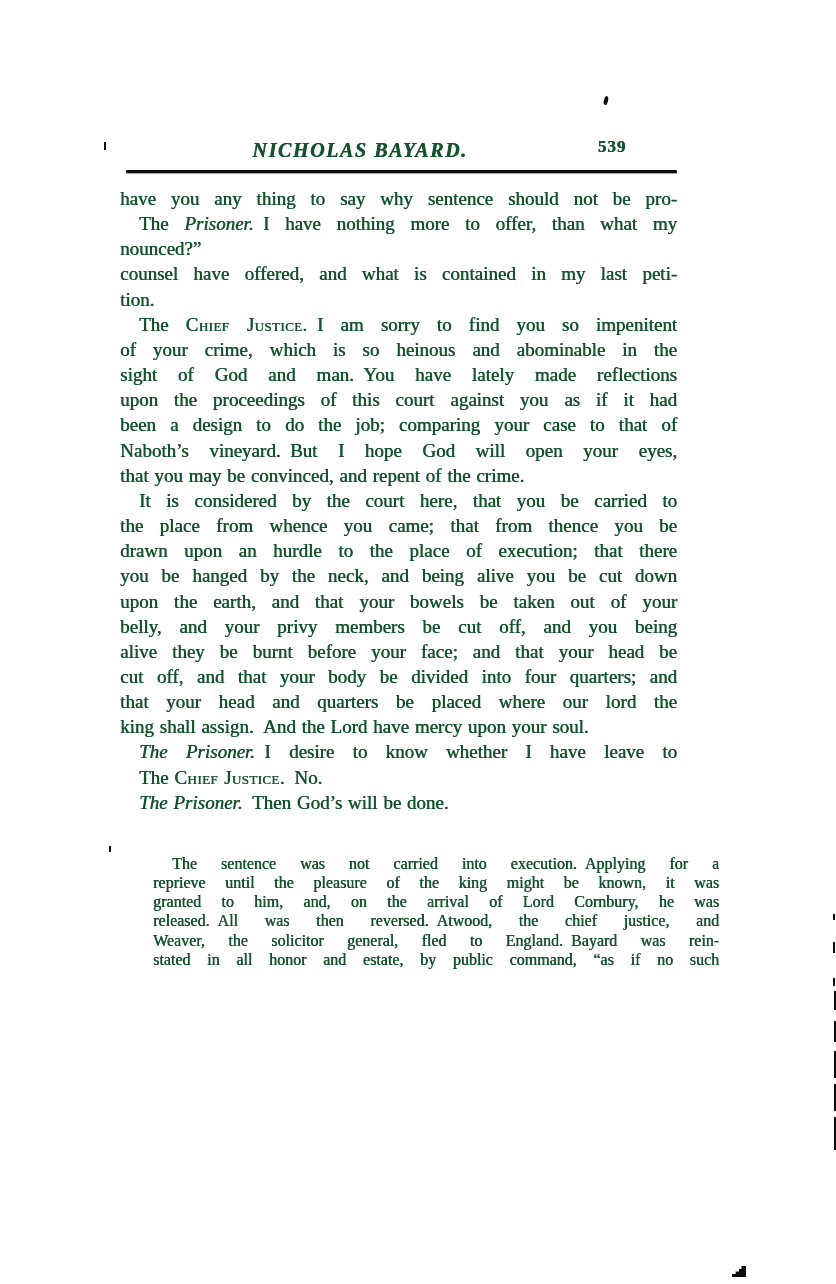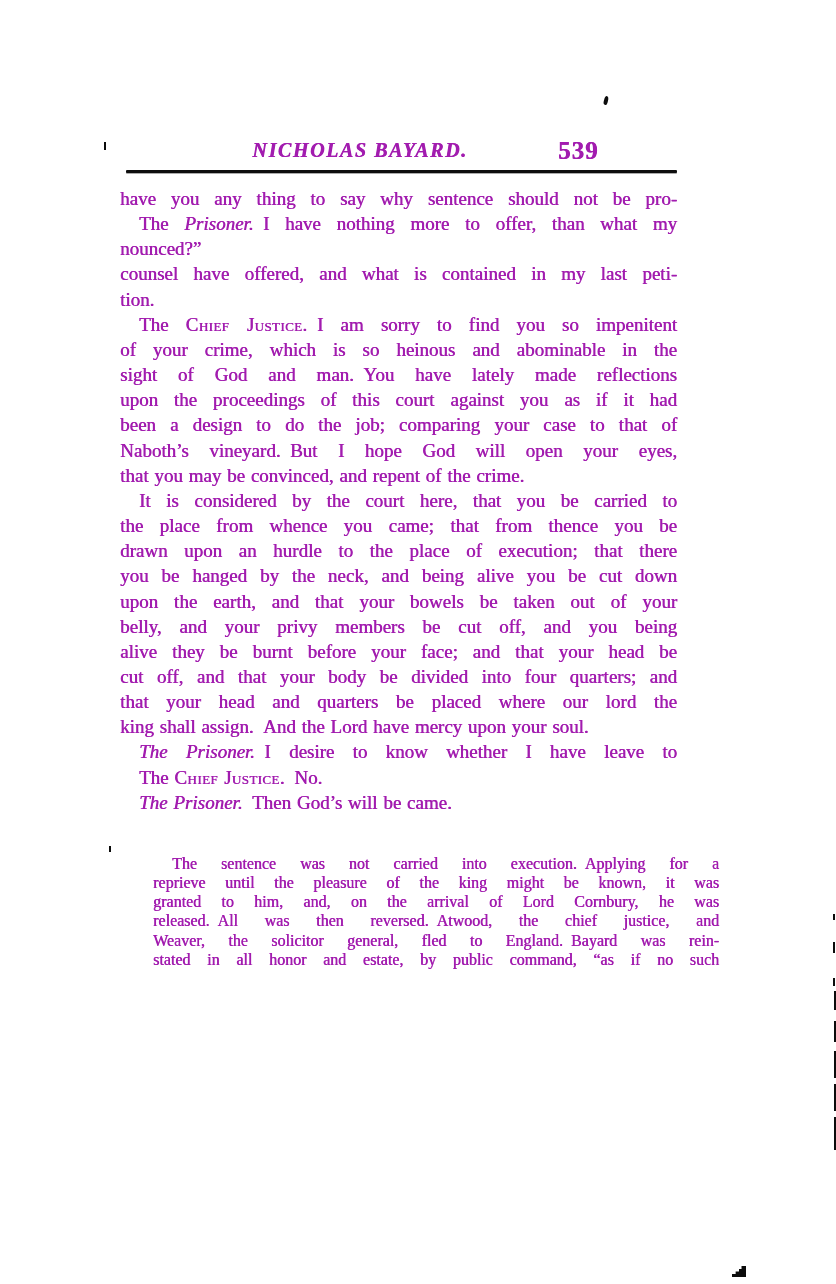--- a/index.html
+++ b/index.html
@@ -3,39 +3,39 @@
 <meta charset="utf-8">
 <style>
   html, body { margin: 0; padding: 0; background: #ffffff; }
   .page {
     position: relative;
     width: 836px;
     height: 1284px;
     background: #ffffff;
     overflow: hidden;
     font-family: "Liberation Serif", "DejaVu Serif", serif;
-    color: #a21caf;
+    color: #14532d;
   }
   
   .running-title {
     position: absolute;
     top: 139px; left: 118px; width: 484px;
     text-align: center;
     font-style: italic;
     font-weight: bold;
     font-size: 20px;
     letter-spacing: 1.6px;
     text-shadow: 0.5px 0 currentColor;
     white-space: nowrap;
   }
   .page-number {
     position: absolute;
     top: 137px; left: 558px; width: 108px;
-    text-align: left;
-    font-size: 25px;
+    text-align: center;
+    font-size: 17px;
     font-weight: bold;
     letter-spacing: 1px;
     text-shadow: 0.4px 0 currentColor;
   }
   .header-rule {
     position: absolute;
     top: 170px; left: 126px; width: 551px; height: 3px;
     background: #0e0e0e;
     border-radius: 1px;
     box-shadow: 0 1px 0 rgba(16,16,16,.35);
@@ -102,21 +102,21 @@
       <div class="tl jf"><span class="r">drawn upon an hurdle to the place of execution; that there</span></div>
       <div class="tl jf"><span class="r">you be hanged by the neck, and being alive you be cut down</span></div>
       <div class="tl jf"><span class="r">upon the earth, and that your bowels be taken out of your</span></div>
       <div class="tl jf"><span class="r">belly, and your privy members be cut off, and you being</span></div>
       <div class="tl jf"><span class="r">alive they be burnt before your face; and that your head be</span></div>
       <div class="tl jf"><span class="r">cut off, and that your body be divided into four quarters; and</span></div>
       <div class="tl jf"><span class="r">that your head and quarters be placed where our lord the</span></div>
       <div class="tl"><span class="r">king shall assign. And the Lord have mercy upon your soul.</span></div>
       <div class="tl ind jf"><span class="i">The Prisoner.</span><span class="r"> I desire to know whether I have leave to</span></div>
       <div class="tl ind"><span class="r">The </span><span class="sc">Chief Justice.</span><span class="r"> No.</span></div>
-      <div class="tl ind"><span class="i">The Prisoner.</span><span class="r"> Then God’s will be came.</span></div>
+      <div class="tl ind"><span class="i">The Prisoner.</span><span class="r"> Then God’s will be done.</span></div>
     </main>
 
   <section class="footnote-text" id="footnote-text">
       <div class="tl ind jf"><span class="r">The sentence was not carried into execution. Applying for a</span></div>
       <div class="tl jf"><span class="r">reprieve until the pleasure of the king might be known, it was</span></div>
       <div class="tl jf"><span class="r">granted to him, and, on the arrival of Lord Cornbury, he was</span></div>
       <div class="tl jf"><span class="r">released. All was then reversed. Atwood, the chief justice, and</span></div>
       <div class="tl jf"><span class="r">Weaver, the solicitor general, fled to England. Bayard was rein-</span></div>
       <div class="tl jf"><span class="r">stated in all honor and estate, by public command, “as if no such</span></div>
     </section>

